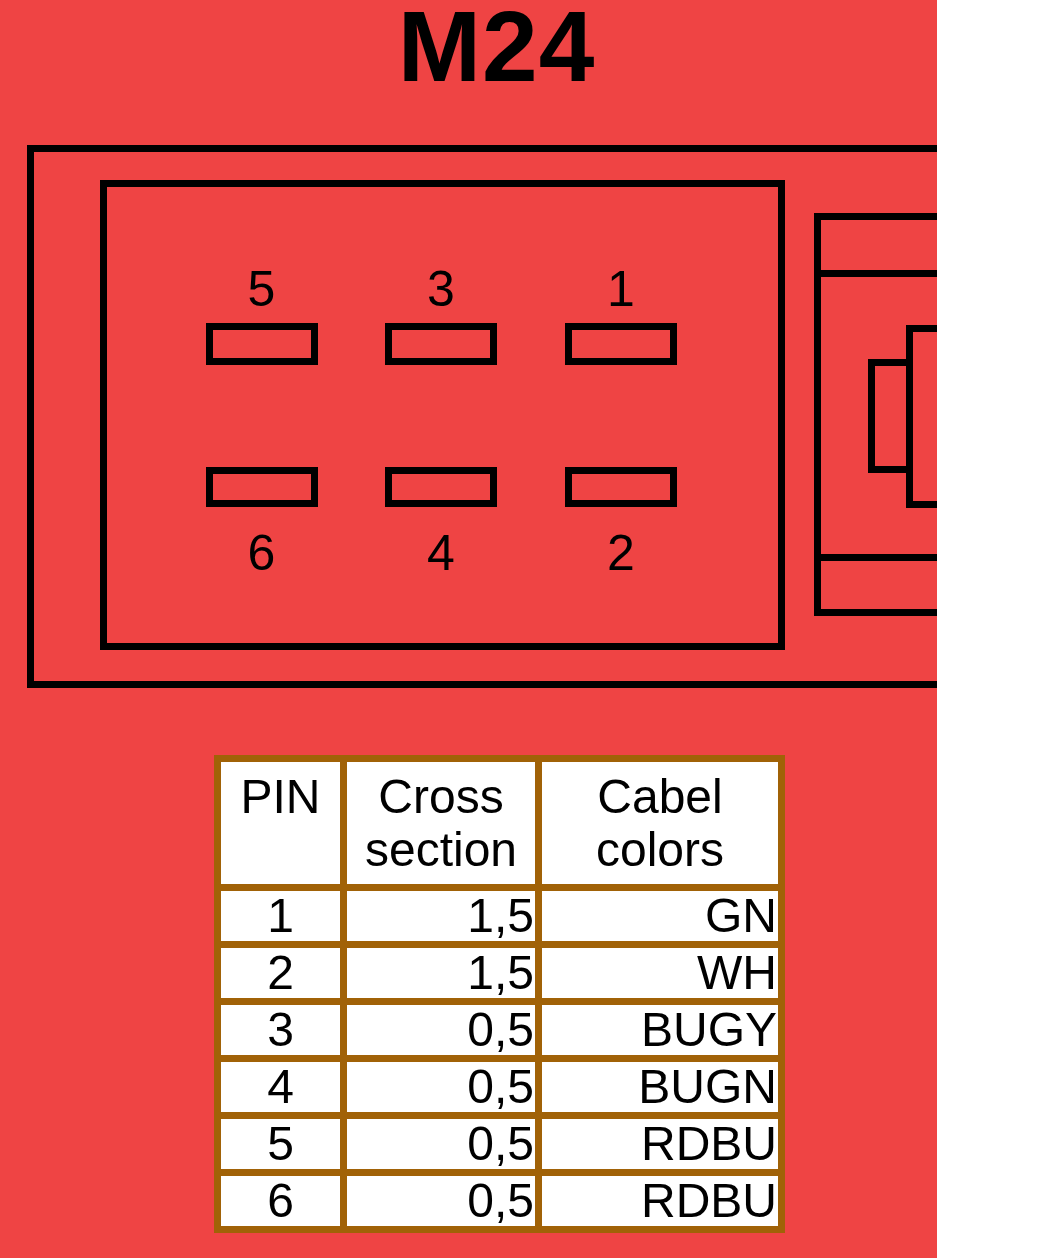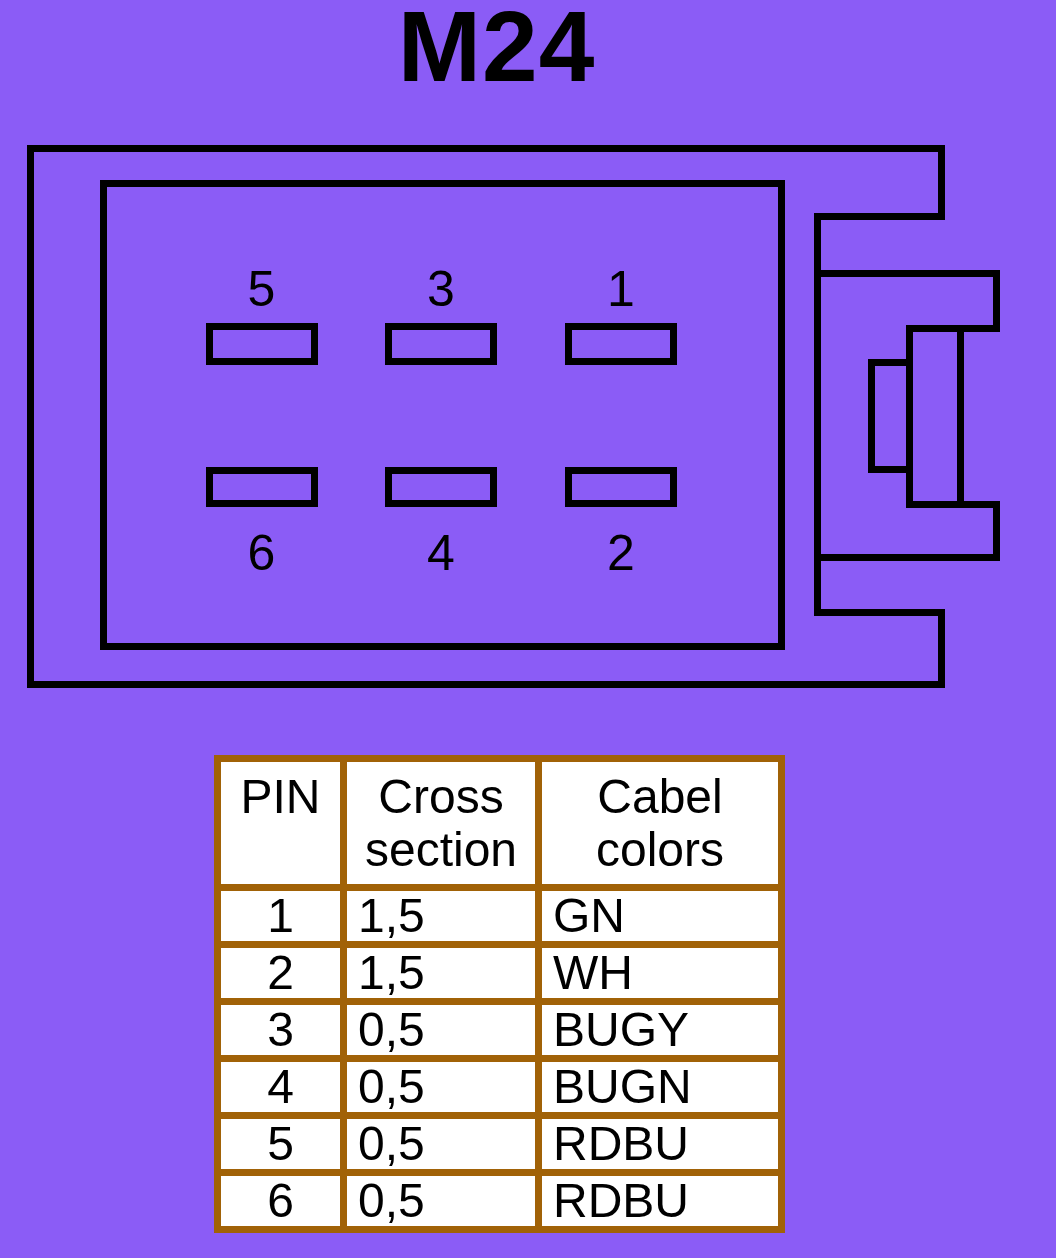--- a/index.html
+++ b/index.html
@@ -2,23 +2,23 @@
 <html><head>
 <meta charset="utf-8">
 <style>
   html, body {
     margin: 0;
     padding: 0;
     background: #ffffff;
   }
   #canvas {
     position: relative;
-    width: 1056px;
+    width: 937px;
     height: 1258px;
-    background: #8b5cf6;
+    background: #ef4444;
     font-family: "Liberation Sans", sans-serif;
     color: #000000;
     overflow: hidden;
   }
   .title {
     position: absolute;
     left: 0;
     top: -6px;
     width: 993px;
     text-align: center;
@@ -70,21 +70,21 @@
   }
   table.pinout td {
     height: 48px;
     vertical-align: middle;
     line-height: 1;
   }
   td.c-pin {
     text-align: center;
   }
   td.c-cross, td.c-color {
-    text-align: left;
+    text-align: right;
     padding-left: 11px;
   }
 </style>
 </head>
 <body>
 
 <div id="canvas">
 
   <div class="title">M24</div>
 

